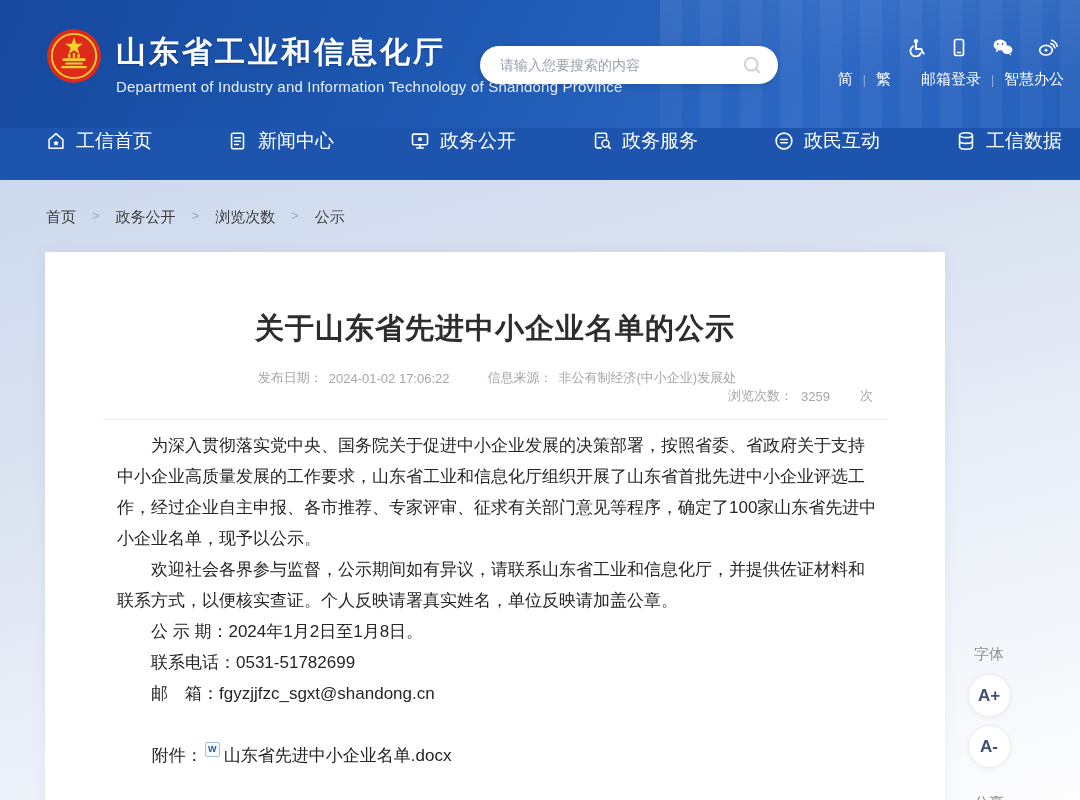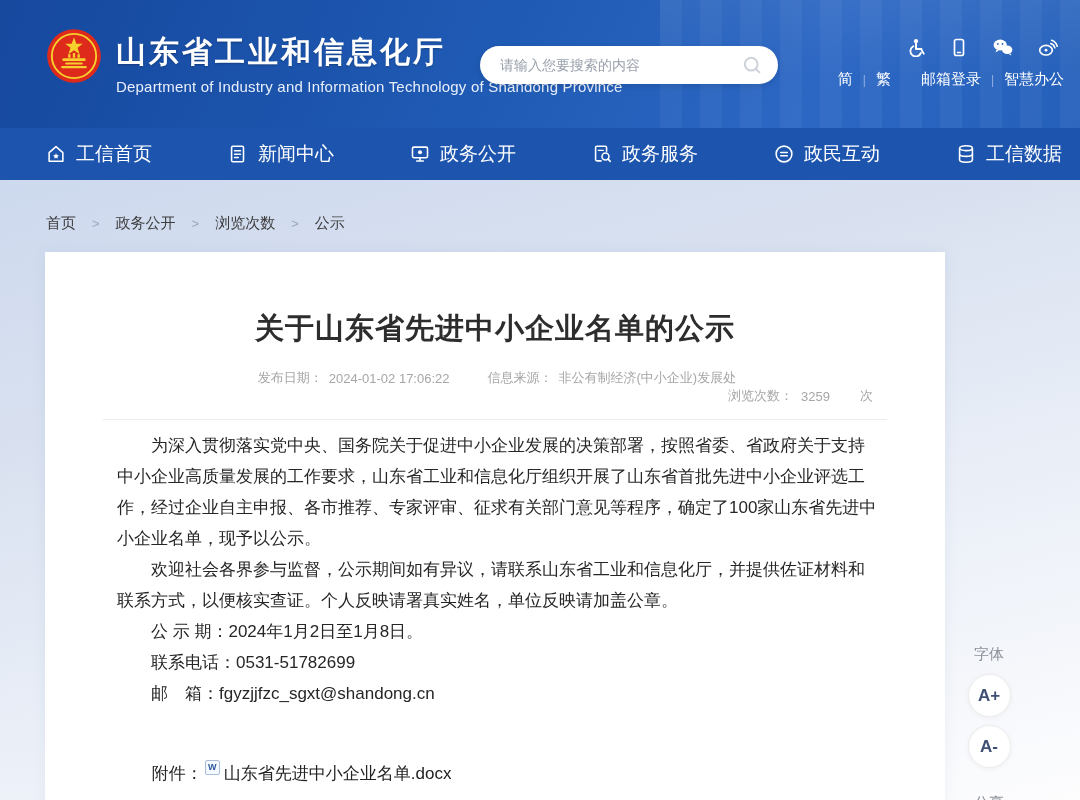--- a/index.html
+++ b/index.html
@@ -39,50 +39,50 @@
 
   .header-right { position:absolute; right:16px; top:38px; text-align:right; }
   .icon-row { display:flex; gap:24px; justify-content:flex-end; padding-right:6px; }
   .icon-row svg { display:block; }
   .quick-links { margin-top:13px; color:#fff; font-size:15px; display:flex; align-items:center; gap:10px; justify-content:flex-end; }
   .quick-links .sep { color:rgba(255,255,255,.45); font-size:12px; }
   .quick-links span[data-interactable="true"]{ cursor:pointer; }
 
   
   .nav {
-    width:1080px; height:52px; background:#1d55ae; display:flex; align-items:center;
+    width:1080px; height:52px; background:#1d55ae; display:flex; align-items:flex-start;
     justify-content:space-between; padding:0 18px 0 45px;
   }
   .nav-item { display:flex; align-items:center; gap:9px; color:#fff; font-size:19px; cursor:pointer; white-space:nowrap; }
   .nav-item svg { display:block; }
 
   
   .page {
     position:relative; width:1080px; height:620px;
     background:linear-gradient(165deg,#cdd9ee 0%,#d9e1f0 30%,#e9eef7 60%,#fdfdfe 100%);
   }
-  .breadcrumb { display:flex; align-items:center; gap:16px; padding:28px 0 0 46px; font-size:15px; color:#3c3c3c; height:59px; }
+  .breadcrumb { display:flex; align-items:flex-start; gap:16px; padding:28px 0 0 46px; font-size:15px; color:#3c3c3c; height:59px; }
   .breadcrumb .crumb { cursor:pointer; }
   .breadcrumb .bc-sep { color:#9aa7bf; font-size:13px; }
 
   
   .card {
     position:absolute; left:45px; top:72px; width:900px; height:900px;
     background:#fff; box-shadow:0 0 14px rgba(30,60,120,.06);
   }
   .article-title { margin-top:57px; text-align:center; font-size:29px; font-weight:700; color:#2d2d2d; letter-spacing:1px; }
   .meta-row { margin:20px 72px 0 76px; display:flex; align-items:center; font-size:13px; color:#a6a6a6;flex-direction:column; }
   .meta-left { display:flex; gap:6px; align-items:center; }
   .meta-gap { width:26px; }
   .meta-right { margin-left:auto; display:flex; gap:8px; align-items:center;justify-content:space-between; }
   .meta-divider { margin:14px 58px 0 58px; border-top:1px solid #ececec; }
 
   .article-body { padding:10px 64px 0 72px; font-size:17px; color:#262626; line-height:31px; }
   .article-body p { text-indent:2em; }
-  .attachment-row { margin-top:49px; display:flex; align-items:center; text-indent:0; }
+  .attachment-row { margin-top:31px; display:flex; align-items:center; text-indent:0; }
   .attachment-label { margin-left:2.05em; }
   .doc-icon {
     display:inline-flex; align-items:center; justify-content:center;
     width:15px; height:15px; border:1px solid #a9bddb; border-radius:2px;
     color:#2b579a; font-size:9px; font-weight:700; background:#f4f8ff;
     margin:0 4px 0 2px; position:relative; top:-6px;
   }
   .attachment-link { color:#222; cursor:pointer; }
   .signature-org { display:block; text-align:right; margin:28px 40px 0 0; }
 

